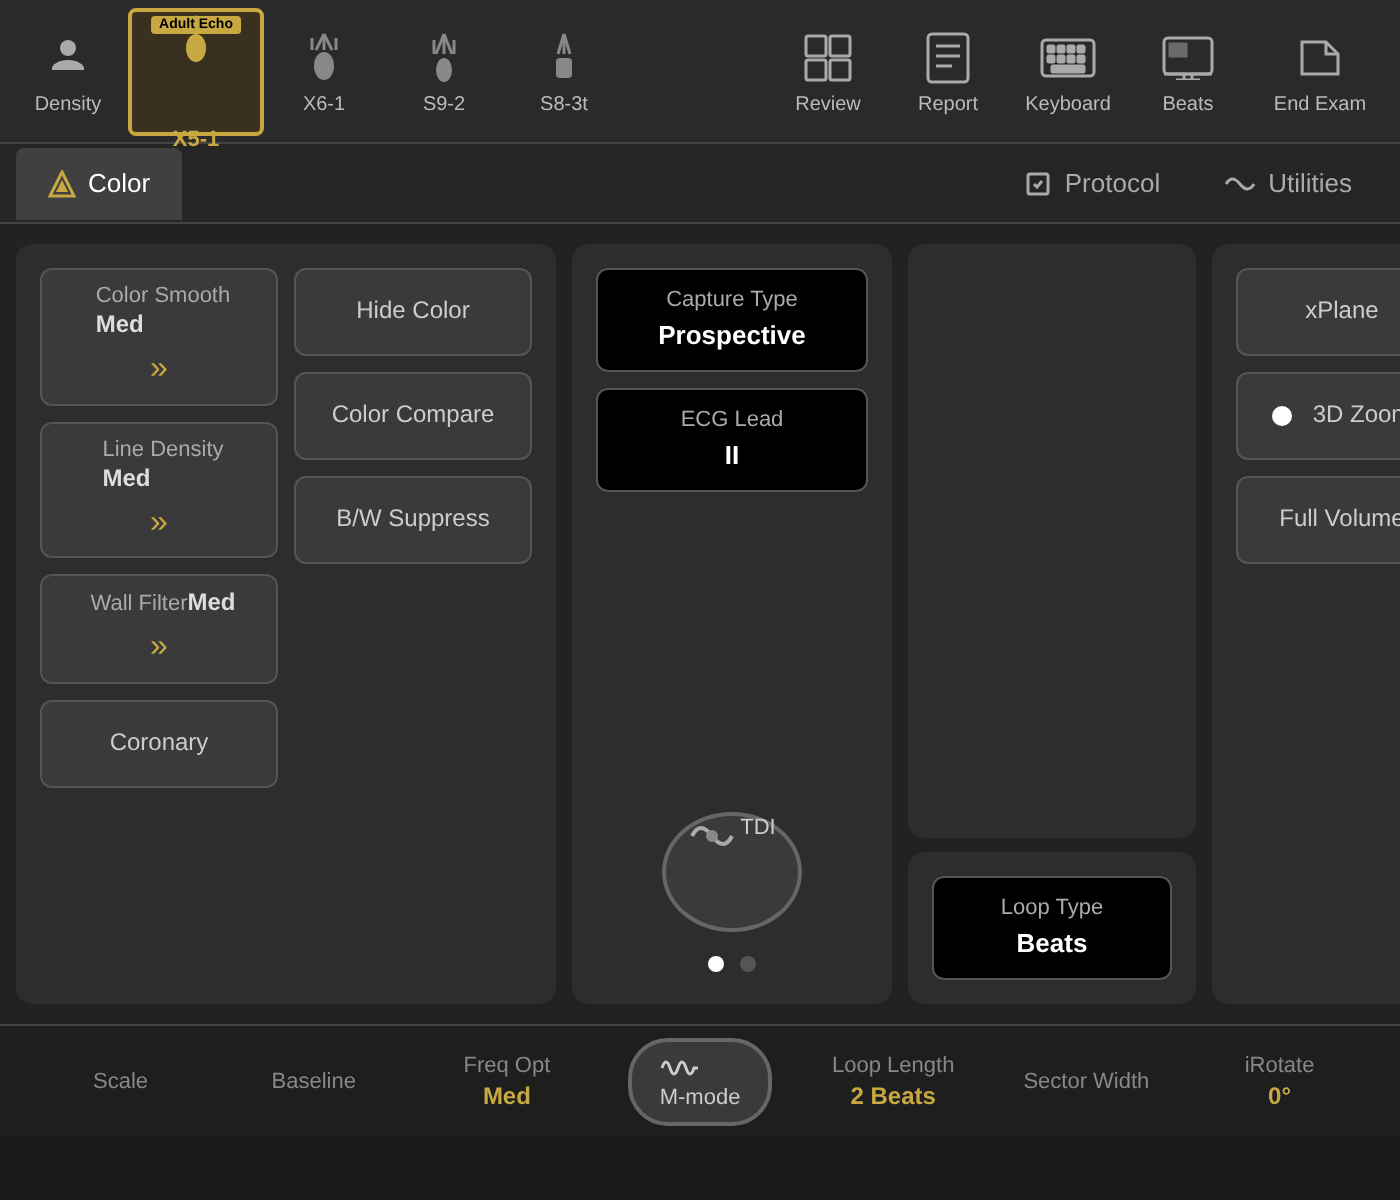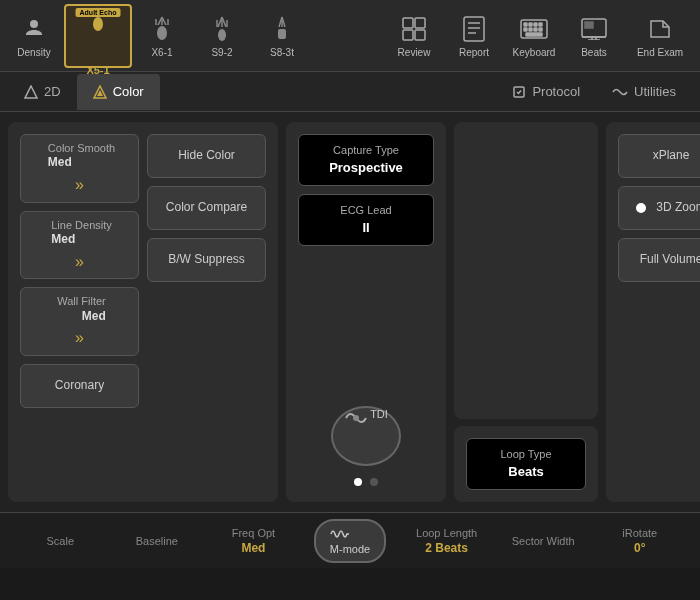--- a/index.html
+++ b/index.html
@@ -425,26 +425,20 @@
       <svg width="26" height="24" viewBox="0 0 26 24" fill="none" stroke="#aaa" stroke-width="1.5">
         <path d="M4 20 L4 4 L16 4 L22 10 L22 20 Z"></path>
         <path d="M16 4 L16 10 L22 10"></path>
       </svg>
     </div>
     <span>End Exam</span>
   </div>
 </div>
 
 <div class="tab-bar">
-  <div class="tab">
-    <svg width="14" height="14" viewBox="0 0 14 14" fill="none" stroke="#aaa" stroke-width="1.5">
-      <path d="M7 1 L13 13 L1 13 Z"></path>
-    </svg>
-    <span>2D</span>
-  </div>
   <div class="tab active">
     <svg width="14" height="14" viewBox="0 0 14 14" fill="none">
       <path d="M7 1 L13 13 L1 13 Z" stroke="#c8a840" stroke-width="1.5" fill="none"></path>
       <path d="M7 5 L10 11 L4 11 Z" fill="#c8a840"></path>
     </svg>
     <span style="color:#fff;">Color</span>
   </div>
   <div style="flex:1;"></div>
   <div class="tab">
     <svg width="14" height="14" viewBox="0 0 14 14" fill="none" stroke="#aaa" stroke-width="1.5">
@@ -477,21 +471,21 @@
 
         <div class="ctrl-btn ctrl-btn-arrow">
           <div style="flex:1;display:flex;flex-direction:column;align-items:flex-start;padding-left:4px;">
             <span class="btn-label">Line Density</span>
             <span class="btn-value">Med</span>
           </div>
           <span class="arrow-right">»</span>
         </div>
 
         <div class="ctrl-btn ctrl-btn-arrow">
-          <div style="flex:1;display:flex;flex-direction:column;align-items:flex-end;padding-left:4px;">
+          <div style="flex:1;display:flex;flex-direction:row;align-items:center;padding-left:4px;">
             <span class="btn-label">Wall Filter</span>
             <span class="btn-value">Med</span>
           </div>
           <span class="arrow-right">»</span>
         </div>
 
         <div class="ctrl-btn" style="min-height:44px;">
           <span>Coronary</span>
         </div>
       </div>

